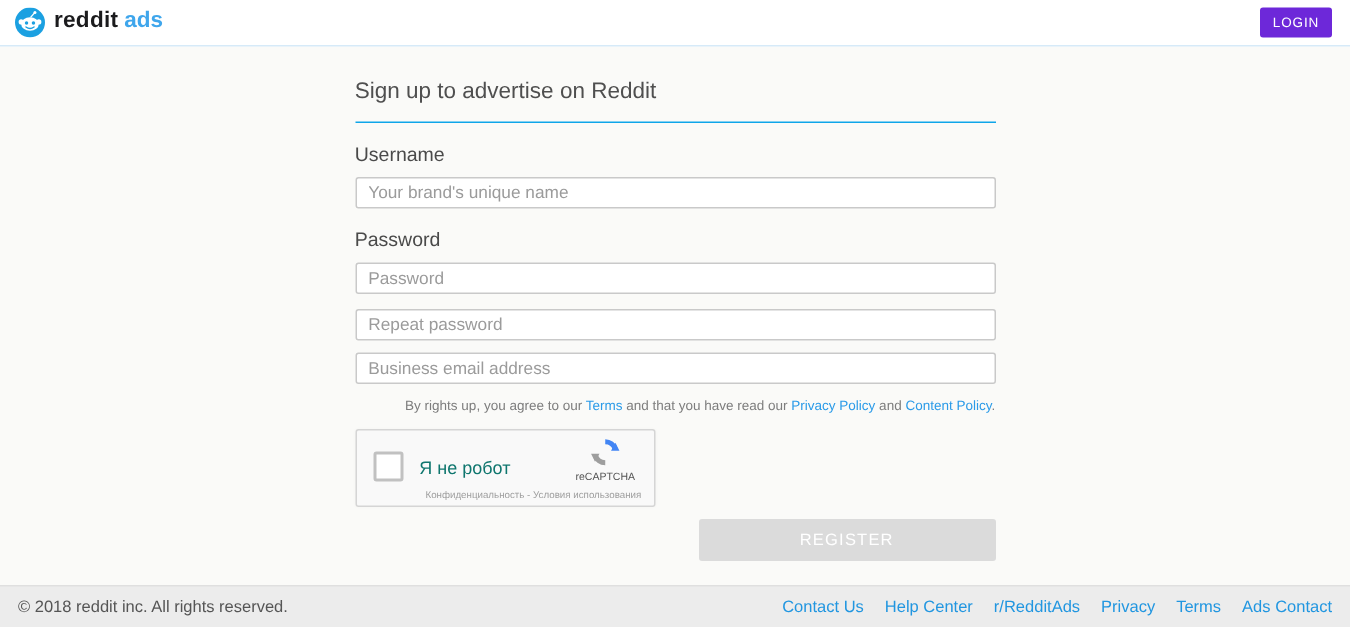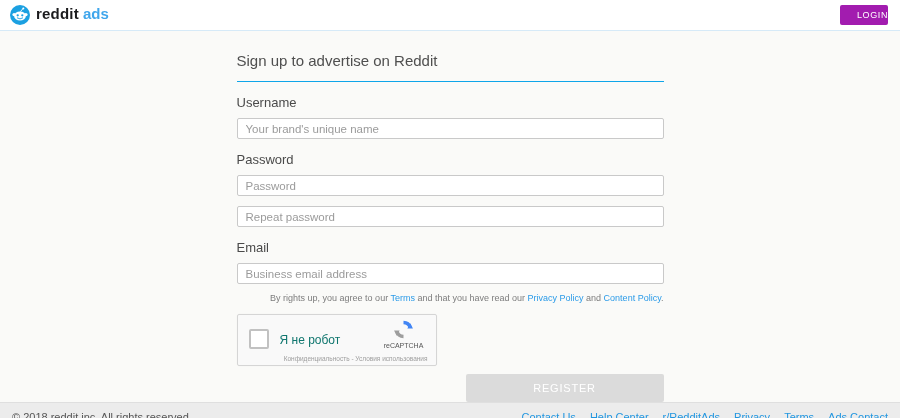--- a/index.html
+++ b/index.html
@@ -9,23 +9,23 @@
 
   
   .header {
     height: 31px; background: #ffffff; border-bottom: 1px solid #d6eaf8;
     display: flex; align-items: center; padding: 0 10px; flex-shrink: 0;
   }
   .brand { display: flex; align-items: flex-start; gap: 6px; cursor: pointer; }
   .brand-name { font-size: 15px; font-weight: bold; color: #1b1b1d; letter-spacing: 0.2px; }
   .brand-suffix { font-size: 15px; font-weight: bold; color: #3fa6ec; margin-left: -2px; }
   .login-btn {
-    margin-left: auto; background: #a21caf; color: #fff; border: none;
+    margin-left: auto; background: #6d28d9; color: #fff; border: none;
     font-family: "Liberation Sans", sans-serif; font-size: 9px; letter-spacing: 0.6px;
-    width: 48px; height: 20px; border-radius: 2px; cursor: pointer; margin-right: 2px; text-align: right;
+    width: 48px; height: 20px; border-radius: 2px; cursor: pointer; margin-right: 2px;
   }
 
   
   .main { flex: 1; padding-top: 21px; }
   .form-wrap { width: 427px; margin: 0 auto; }
   .form-title { font-size: 15px; font-weight: normal; color: #4f4f4f; padding-bottom: 12px; border-bottom: 1px solid #0ea5e9; }
   .field-label { margin-top: 13px; font-size: 13px; color: #4a4a4a; }
   .text-input {
     display: block; width: 100%; height: 21px; margin-top: 8px;
     border: 1px solid #c9c9c9; border-radius: 2px; background: #fff;
@@ -103,21 +103,20 @@
 
       <h1 class="form-title">Sign up to advertise on Reddit</h1>
 
       <div class="field-label">Username</div>
       <input class="text-input" type="text" placeholder="Your brand's unique name" style="">
 
       <div class="field-label">Password</div>
       <input class="text-input" type="password" placeholder="Password" style="">
       <input class="text-input repeat" type="password" placeholder="Repeat password" style="">
 
-      <div class="field-label">Email</div>
       <input class="text-input" type="text" placeholder="Business email address" style="">
 
       <div class="terms-note"><span>By rights up, you agree to our </span><a>Terms</a><span> and that you have read our </span><a>Privacy Policy</a><span> and </span><a>Content Policy</a><span>.</span></div>
 
       <div class="recaptcha">
         <div class="recaptcha-checkbox"></div>
         <div class="recaptcha-label">Я не робот</div>
         <div class="recaptcha-logo">
           <span style="display:inline-block;">
             <svg width="21" height="21" viewBox="0 0 24 24">

